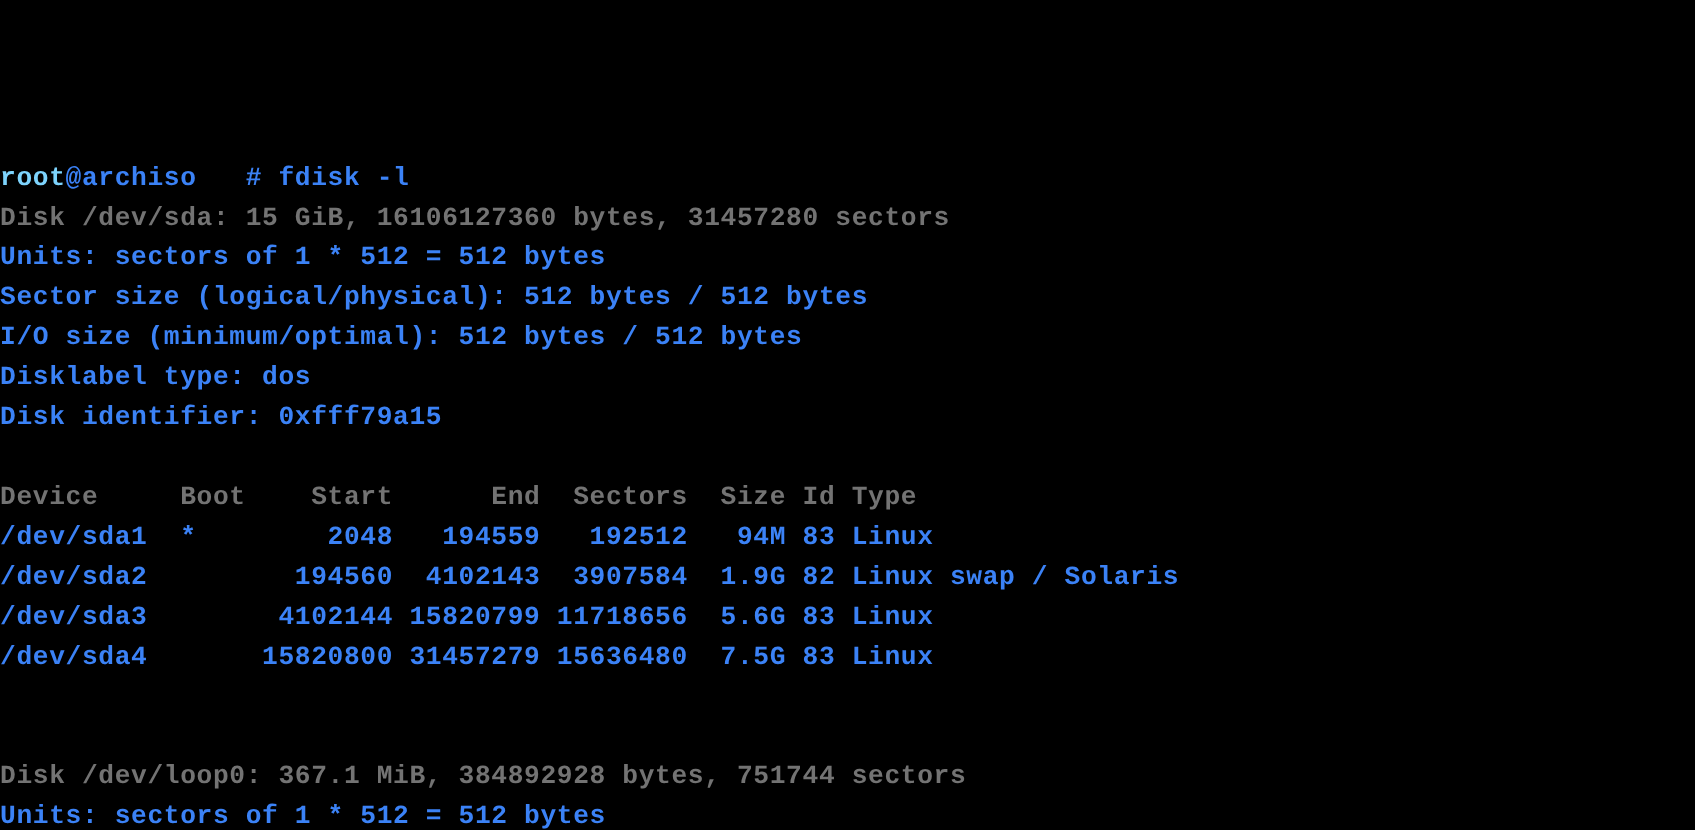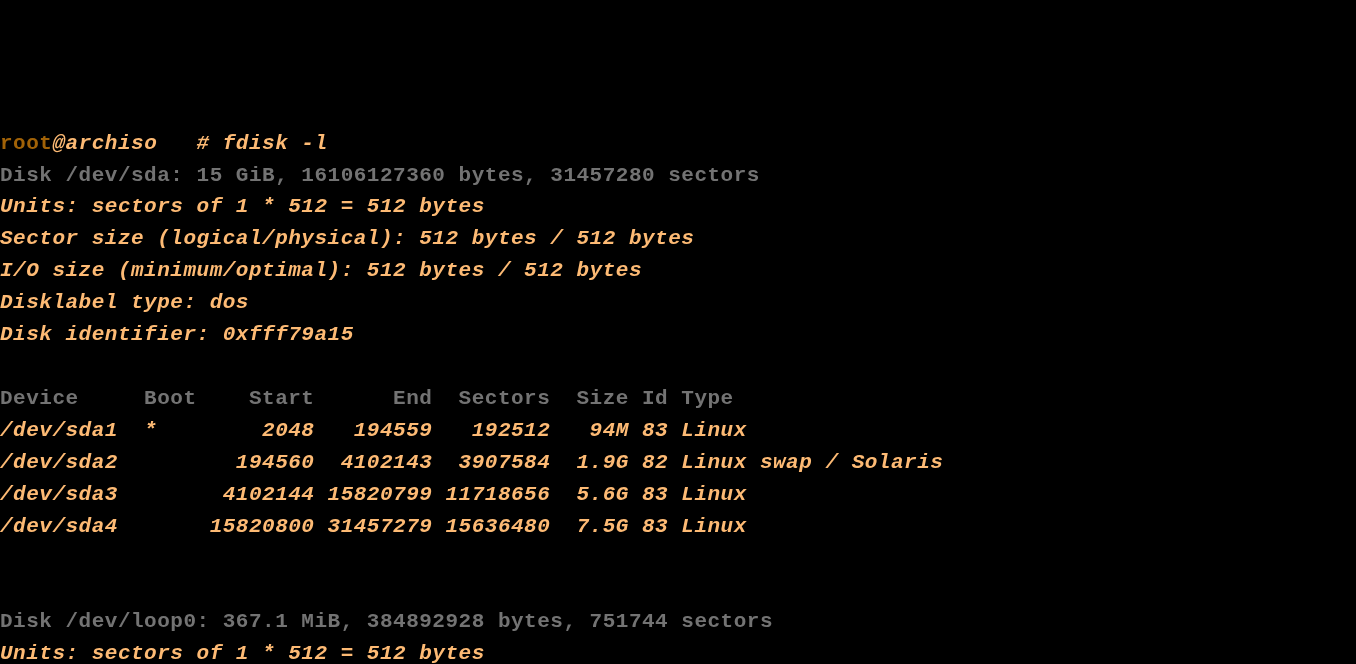--- a/index.html
+++ b/index.html
@@ -14,23 +14,23 @@
       font-size: 21px;
       font-weight: bold;
       line-height: 1.52;
       padding: 0;
       width: 1356px;
       height: 664px;
       overflow: hidden;
       white-space: pre;
       letter-spacing: 0.5px;
     }
-    .red { color: #a16207; }
+    .red { color: #7dd3fc; }
     .white { color: #737373; }
-    .gray { color: #fdba74; font-style: italic; }
+    .gray { color: #3b82f6; }
     .line { display: block; }
   </style>
 </head>
 <body>
 
 
 
 <span class="line"><span class="red">root</span><span class="gray">@archiso   # </span><span class="gray">fdisk -l</span></span><span class="line white">Disk /dev/sda: 15 GiB, 16106127360 bytes, 31457280 sectors</span><span class="line gray">Units: sectors of 1 * 512 = 512 bytes</span><span class="line gray">Sector size (logical/physical): 512 bytes / 512 bytes</span><span class="line gray">I/O size (minimum/optimal): 512 bytes / 512 bytes</span><span class="line gray">Disklabel type: dos</span><span class="line gray">Disk identifier: 0xfff79a15</span><span class="line"> </span><span class="line white">Device     Boot    Start      End  Sectors  Size Id Type</span><span class="line gray">/dev/sda1  *        2048   194559   192512   94M 83 Linux</span><span class="line gray">/dev/sda2         194560  4102143  3907584  1.9G 82 Linux swap / Solaris</span><span class="line gray">/dev/sda3        4102144 15820799 11718656  5.6G 83 Linux</span><span class="line gray">/dev/sda4       15820800 31457279 15636480  7.5G 83 Linux</span><span class="line"> </span><span class="line"> </span><span class="line white">Disk /dev/loop0: 367.1 MiB, 384892928 bytes, 751744 sectors</span><span class="line gray">Units: sectors of 1 * 512 = 512 bytes</span>
 
 

